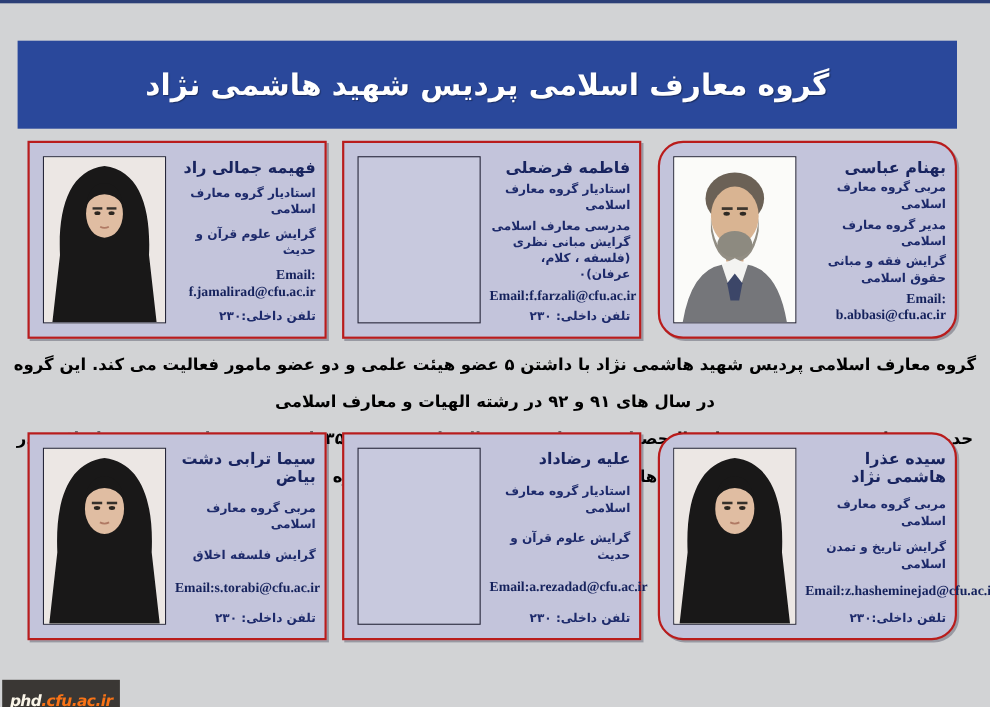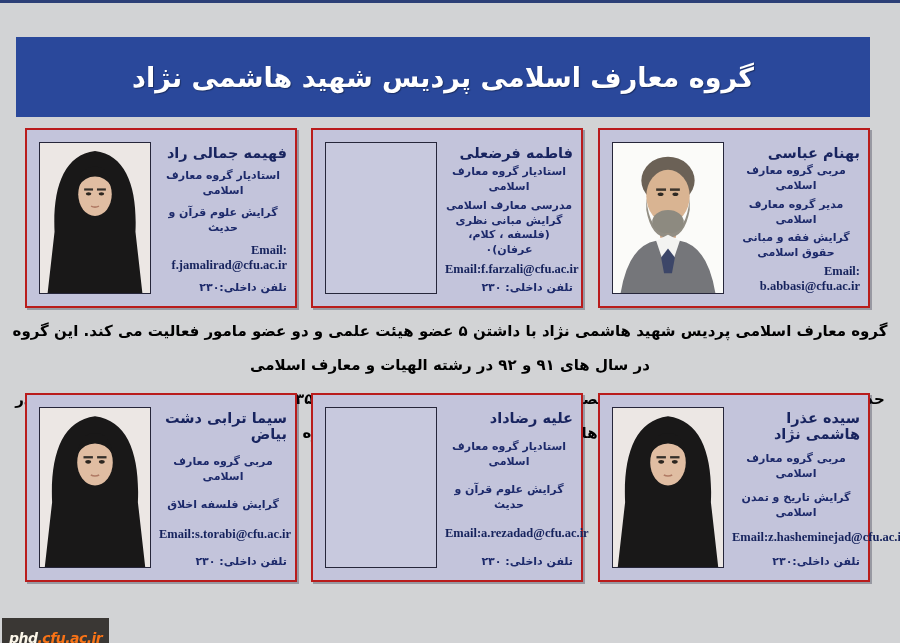--- a/index.html
+++ b/index.html
@@ -17,36 +17,36 @@
     color:#ffffff;font-size:27px;font-weight:bold;direction:rtl;
     text-shadow:1px 1px 1px rgba(0,0,0,.35);
   }
   .card{
     position:absolute;width:272px;background:#c3c4db;
     border:2px solid #b91c1c;box-sizing:border-box;
     box-shadow:2px 2px 0 rgba(20,20,45,.30);
   }
   .row-top{top:128px;height:180px;}
   .row-bottom{top:393px;height:189px;padding-left:16px;}
-  .col-right{left:598px;}
+  .col-right{left:598px;border-radius:23px;}
   .col-mid{left:311px;}
   .col-left{left:25px;}
   .photo{
     position:absolute;left:12px;top:12px;bottom:12px;width:110px;
     border:1px solid #26263a;background:#f6f5f3;overflow:hidden;
   }
   .photo svg{width:100%;height:100%;display:block;}
   .photo.empty{background:#c8c9de;}
   .info{
     position:absolute;left:132px;right:8px;top:15px;bottom:12px;
     direction:rtl;text-align:right;color:#1d2a6b;
     display:flex;flex-direction:column;justify-content:space-between;
   }
   .name{font-size:14.5px;font-weight:bold;color:#18245f;}
-  .line{font-size:11px;font-weight:bold;line-height:1.35;text-align:center;}
+  .line{font-size:11px;font-weight:bold;line-height:1.35;}
   .email{
     font-family:"Liberation Serif",serif;font-size:12.5px;font-weight:bold;
     direction:ltr;text-align:right;color:#15225c;
   }
   .phone{font-size:11px;font-weight:bold;}
   #about{
     position:absolute;left:10px;right:10px;top:314px;height:74px;
     direction:rtl;text-align:center;color:#000000;
     font-size:15px;font-weight:bold;line-height:34px;
   }

